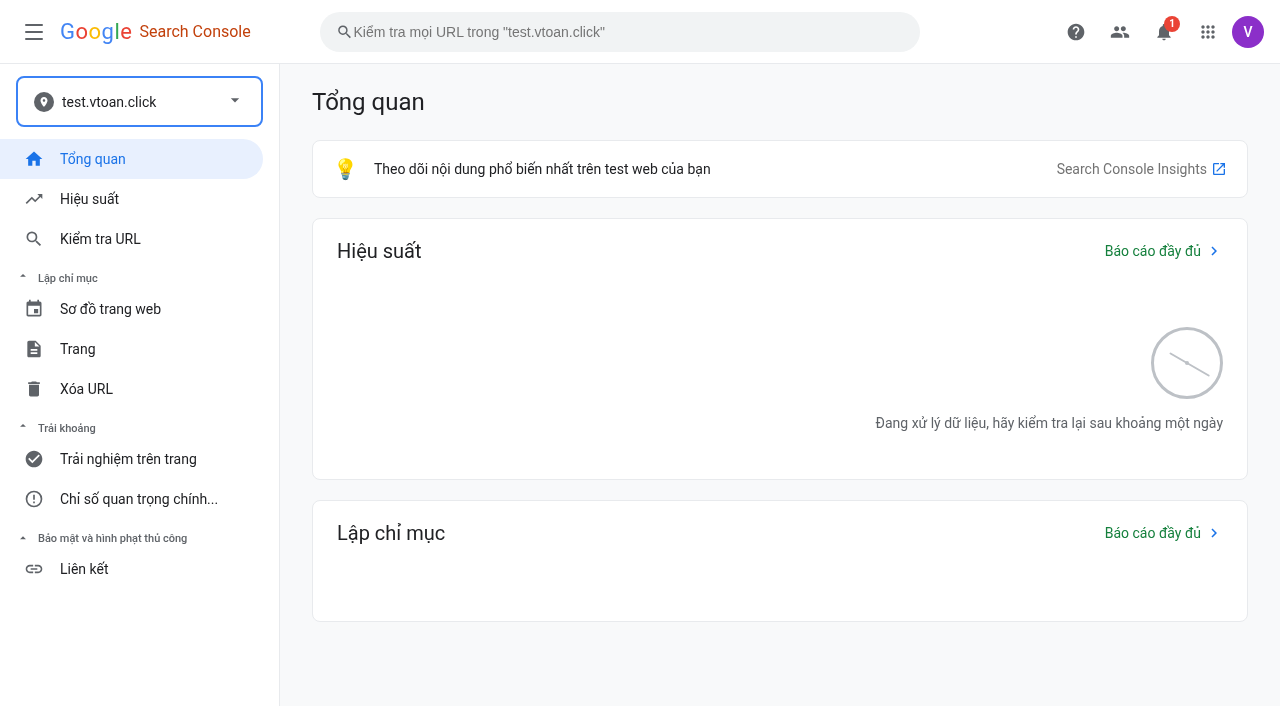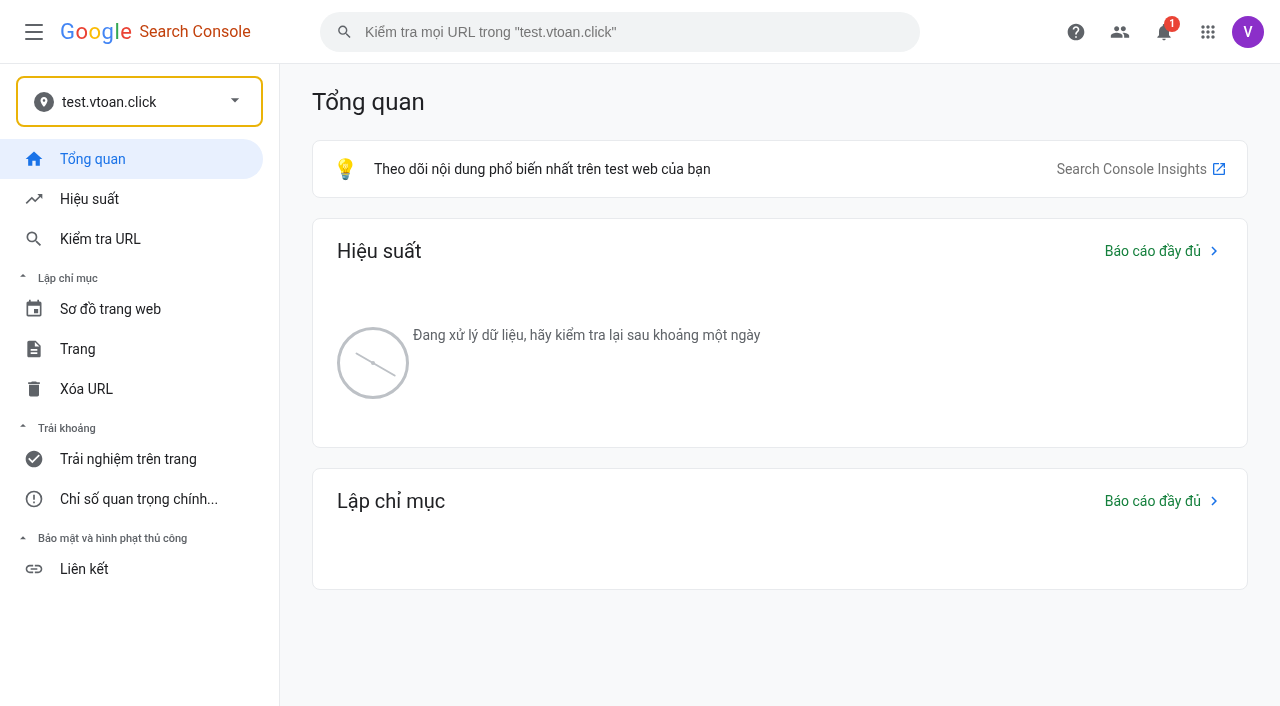--- a/index.html
+++ b/index.html
@@ -55,21 +55,21 @@
       max-width: 600px;
       margin: 0 24px;
     }
     .search-input-wrap {
       display: flex;
       align-items: center;
       background: #f1f3f4;
       border-radius: 24px;
       padding: 0 16px;
       height: 40px;
-      gap: 12px;
+      gap: 0;
     }
     .search-input-wrap input {
       border: none; background: transparent; outline: none;
       font-size: 14px; color: #202124; width: 100%;
     }
 
     
     .topbar-right {
       display: flex; align-items: center; gap: 4px;
       margin-left: auto;
@@ -112,21 +112,21 @@
       border-right: 1px solid #e8eaed;
       overflow-y: auto;
       padding-bottom: 16px;
     }
 
     
     .property-selector {
       display: flex;
       align-items: center;
       padding: 12px 16px;
-      border: 2px solid #eab308;
+      border: 2px solid #3b82f6;
       border-radius: 8px;
       margin: 12px 16px;
       cursor: pointer;
       gap: 8px;
     }
     .property-icon {
       width: 20px; height: 20px;
       border-radius: 50%;
       background: #5f6368;
       display: flex; align-items: center; justify-content: center;
@@ -208,23 +208,23 @@
       font-size: 20px; font-weight: 400; color: #202124;
     }
     .full-report-link {
       display: flex; align-items: center; gap: 4px;
       color: #15803d; font-size: 14px; cursor: pointer;
       text-decoration: none;
     }
 
     
     .loading-area {
-      display: flex; flex-direction: row; align-items: flex-start;
+      display: flex; flex-direction: column; align-items: flex-end;
       padding: 48px 24px;
-      gap: 4px;
+      gap: 16px;
     }
     .clock-icon {
       width: 72px; height: 72px;
       border-radius: 50%;
       border: 3px solid #bdc1c6;
       position: relative;
       display: flex; align-items: center; justify-content: center;
     }
     .clock-hand-hour {
       position: absolute;

